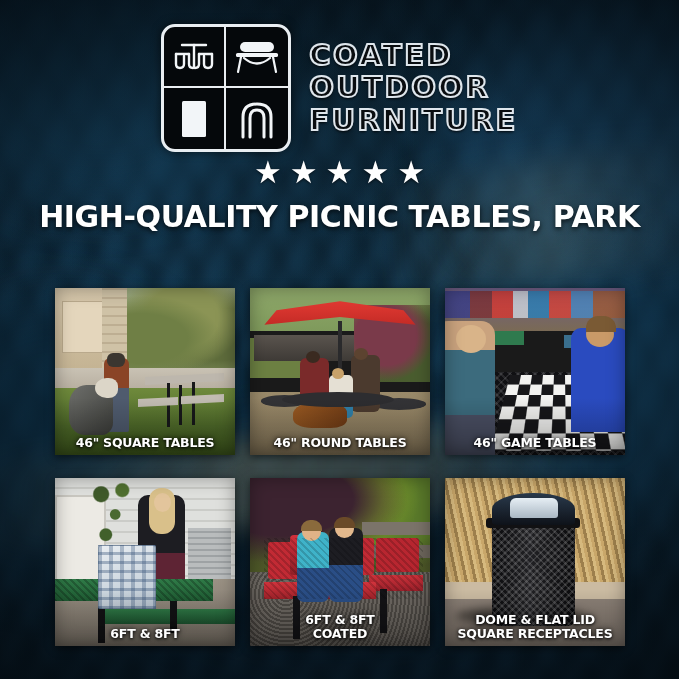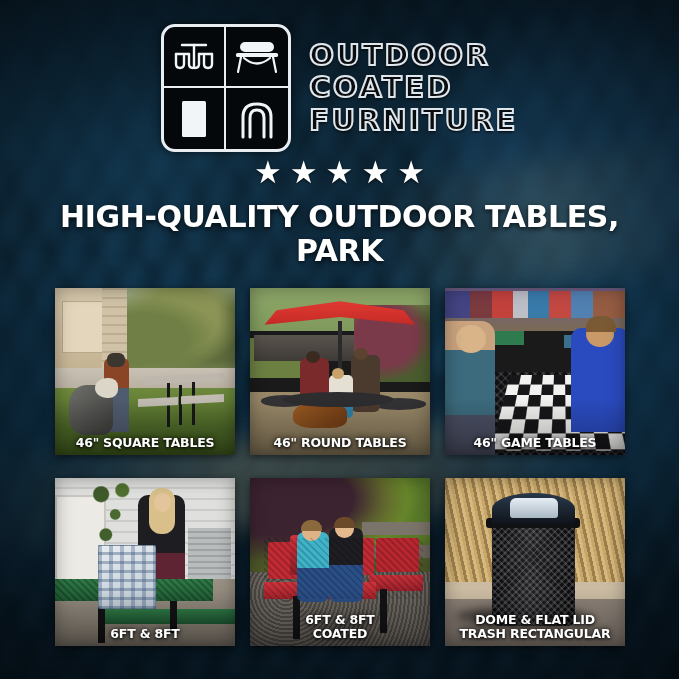--- a/index.html
+++ b/index.html
@@ -330,36 +330,36 @@
         <div class="lg-cell">
           <svg width="44" height="44" viewBox="0 0 44 44">
             <g fill="none" stroke="#f2f5f8" stroke-width="3" stroke-linecap="round">
               <path d="M8 40 V20 Q8 7 22 7 Q36 7 36 20 V40"></path>
               <path d="M15 40 V21 Q15 13 22 13 Q29 13 29 21 V40"></path>
             </g>
           </svg>
         </div>
       </div>
       <div class="logo-words">
+        <div class="logo-word">COATED</div>
         <div class="logo-word">OUTDOOR</div>
-        <div class="logo-word">COATED</div>
         <div class="logo-word">FURNITURE</div>
       </div>
     </div>
 
     <div class="stars">
       <span class="star">★</span>
       <span class="star">★</span>
       <span class="star">★</span>
       <span class="star">★</span>
       <span class="star">★</span>
     </div>
 
     <div class="headline">
-      <span class="l1">HIGH-QUALITY OUTDOOR TABLES, PARK</span>
+      <span class="l1">HIGH-QUALITY PICNIC TABLES, PARK</span>
     </div>
 
     <div class="grid">
 
       <div class="tile">
         <div class="scene">
           <div class="obj s1-trees"></div>
           <div class="obj s1-bldg"></div>
           <div class="obj s1-door"></div>
           <div class="obj s1-stone"></div>
@@ -498,19 +498,19 @@
           <div class="obj s6-body"></div>
           <div class="obj s6-bodymesh"></div>
           <div class="obj s6-rim"></div>
           <div class="obj s6-dome"></div>
           <div class="obj s6-open"></div>
           <div class="cap-scrim"></div>
         </div>
         <div class="tile-inner-shadow"></div>
         <div class="caption cap2">
           <span>DOME &amp; FLAT LID</span><br>
-          <span>TRASH RECTANGULAR</span>
+          <span>SQUARE RECEPTACLES</span>
         </div>
       </div>
 
     </div>
   </div>
 </div>
 
 </body></html>

